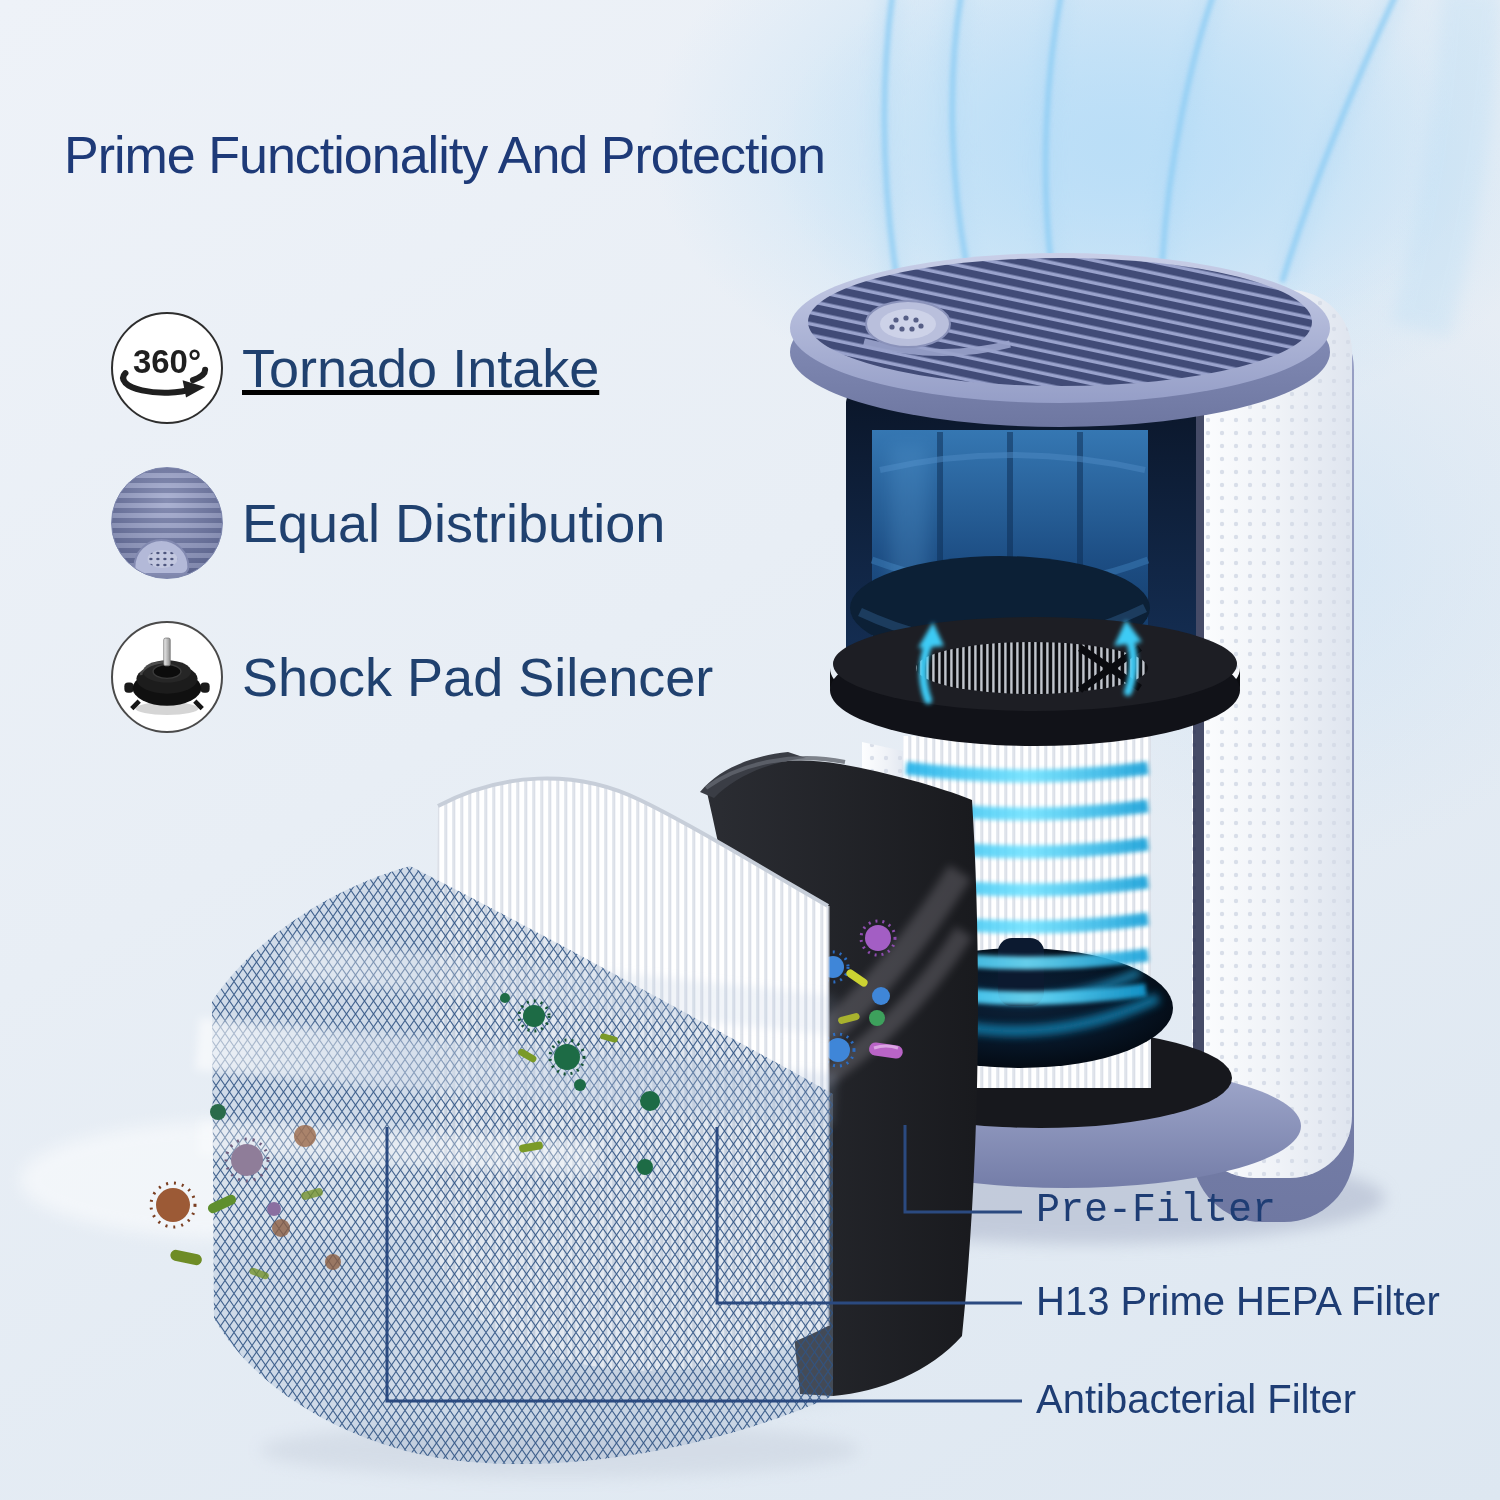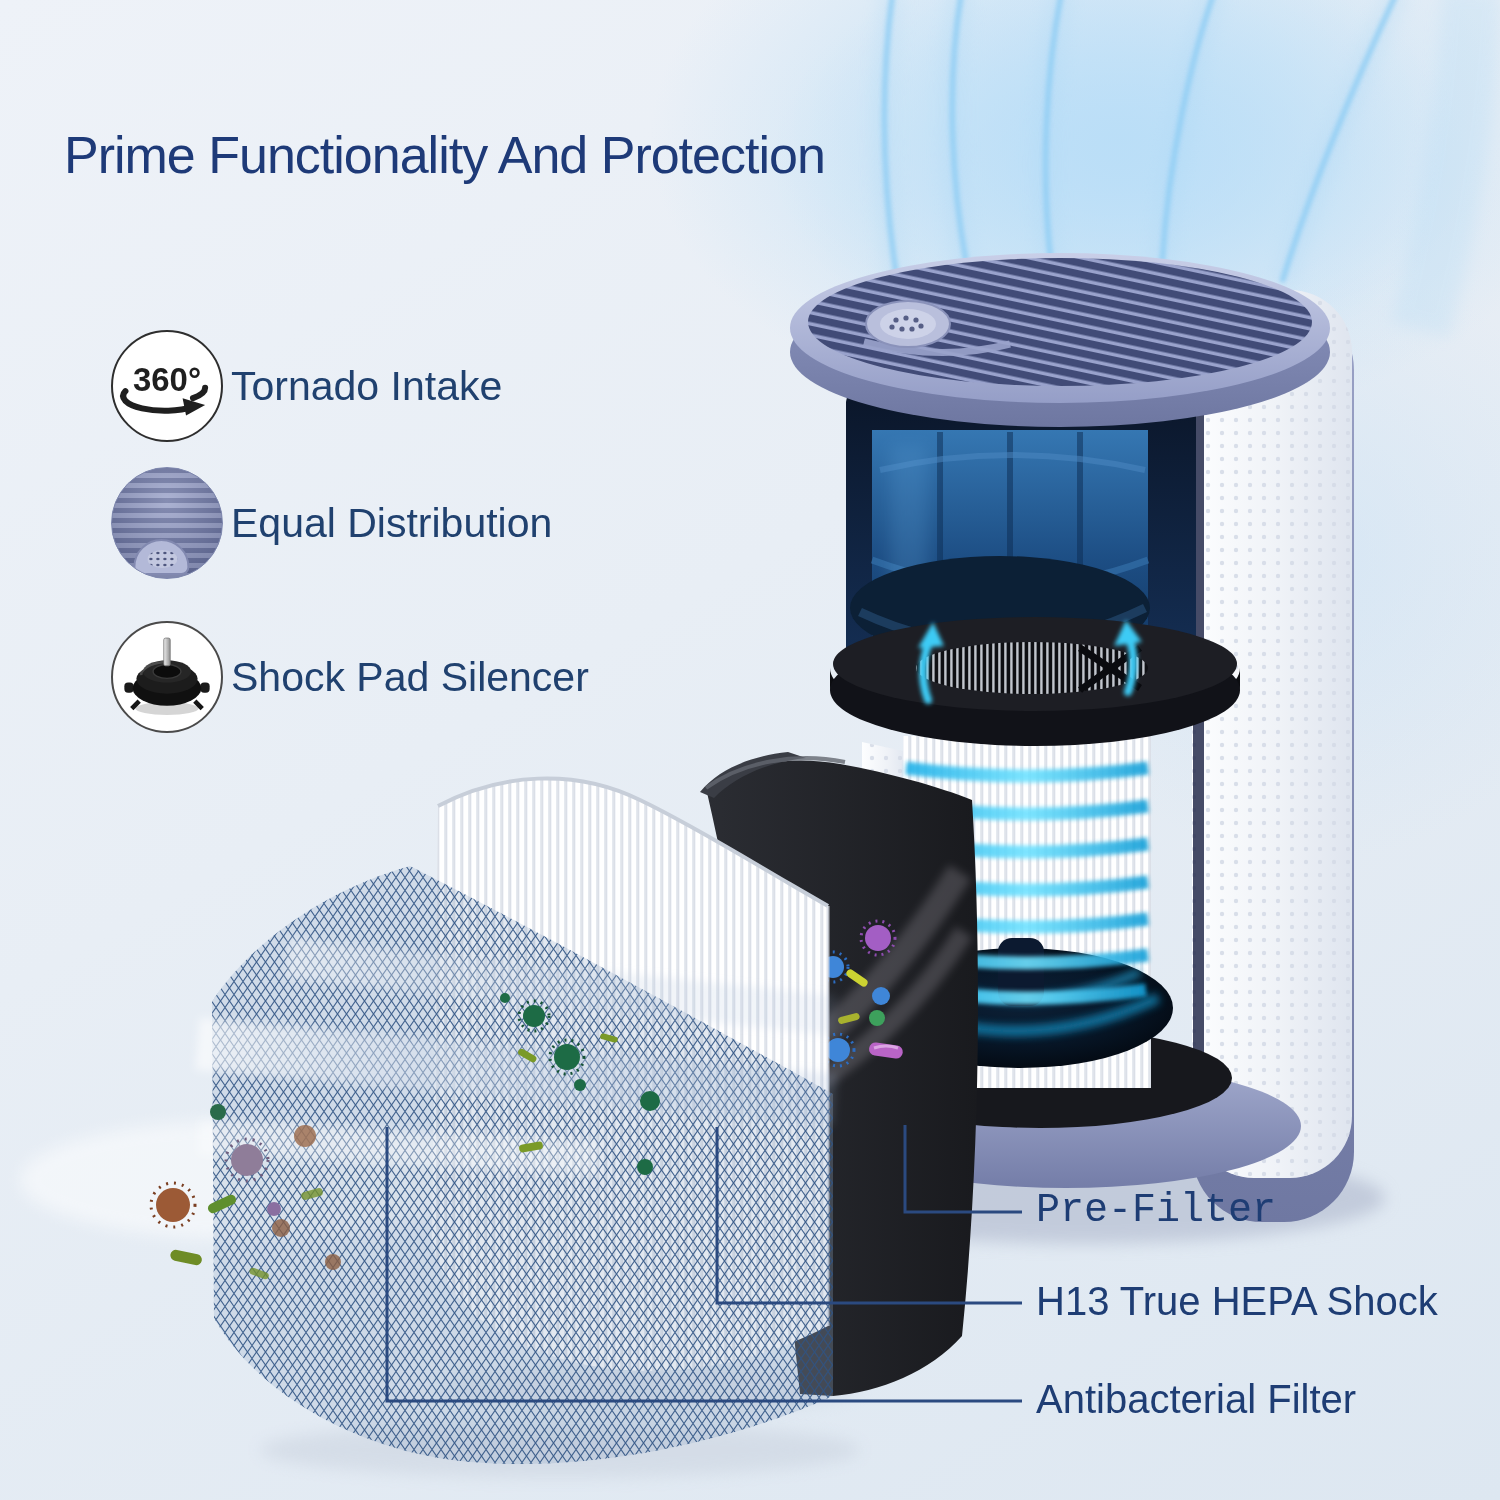--- a/index.html
+++ b/index.html
@@ -12,21 +12,21 @@
       linear-gradient(150deg,#eef2f8 0%,#e8eef5 42%,#dde7f1 100%);
   }
   .scene{position:absolute;left:0;top:0;width:1500px;height:1500px;}
   .page-title{
     position:absolute;left:64px;top:92px;width:1420px;
     font-size:52px;font-weight:normal;letter-spacing:-1px;line-height:1.1;
     color:#1e3a78;white-space:nowrap;
   }
   .feature-row{position:absolute;left:111px;display:flex;align-items:center;}
   .feature-row .icon-wrap{width:112px;height:112px;border-radius:50%;flex:0 0 auto;position:relative;}
-  .feature-label{margin-left:8px;font-size:41px;color:#20416f;white-space:nowrap;}
+  .feature-label{margin-left:19px;font-size:54px;color:#20416f;white-space:nowrap;}
   .icon-360{background:#fff;border:2px solid #2e2e2e;box-sizing:border-box;display:flex;align-items:center;justify-content:center;}
   .icon-photo-grille{
     overflow:hidden;border:1px solid #7d86ad;box-sizing:border-box;
     background-image:
       radial-gradient(circle at 50% 30%, rgba(255,255,255,.18), rgba(18,24,58,.28)),
       repeating-linear-gradient(180deg,#6b74a1 0px,#6b74a1 5px,#9aa2c9 5px,#9aa2c9 10px);
   }
   .grille-button{
     position:absolute;bottom:3px;left:50%;transform:translateX(-60%);
     width:56px;height:36px;border-radius:28px 28px 8px 8px;
@@ -316,21 +316,21 @@
 
     <g stroke="#2b4a80" stroke-width="3" fill="none">
       <polyline points="905,1125 905,1212 1022,1212"></polyline>
       <polyline points="717,1127 717,1303 1022,1303"></polyline>
       <polyline points="387,1127 387,1401 1022,1401"></polyline>
     </g>
   </svg>
 
   <h1 class="page-title">Prime Functionality And Protection</h1>
 
-  <div class="feature-row" style="top:330px;">
+  <div class="feature-row" style="top:312px;text-decoration:underline;">
     <div class="icon-wrap icon-360">
       <svg viewBox="-60 -60 120 120" width="104" height="104">
         <text x="0" y="6" text-anchor="middle" font-size="38" font-weight="bold" fill="#1f1f1f" font-family="Liberation Sans, sans-serif">360°</text>
         <path d="M -48 6 A 48 17 0 0 0 30 24" stroke="#1f1f1f" stroke-width="7" fill="none" stroke-linecap="round"></path>
         <path d="M 44 2 A 48 17 0 0 1 30 14" stroke="#1f1f1f" stroke-width="7" fill="none" stroke-linecap="round"></path>
         <polygon points="44,22 18,14 22,34" fill="#1f1f1f"></polygon>
       </svg>
     </div>
     <div class="feature-label">Tornado Intake</div>
   </div>
@@ -362,16 +362,16 @@
   <div class="feature-row" style="top:467px;">
     <div class="icon-wrap icon-photo-grille">
       <div class="grille-button">
         <div class="dots"></div>
       </div>
     </div>
     <div class="feature-label">Equal Distribution</div>
   </div>
 
   <div class="callout-label" style="top:1188px;font-family:Liberation Mono, monospace;">Pre-Filter</div>
-  <div class="callout-label" style="top:1279px;">H13 True HEPA Shock</div>
+  <div class="callout-label" style="top:1279px;">H13 Prime HEPA Filter</div>
   <div class="callout-label" style="top:1377px;">Antibacterial Filter</div>
 
 </div>
 
 </body></html>

